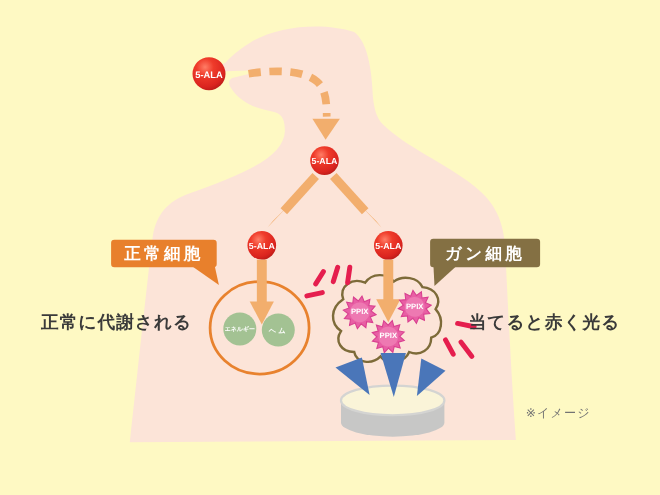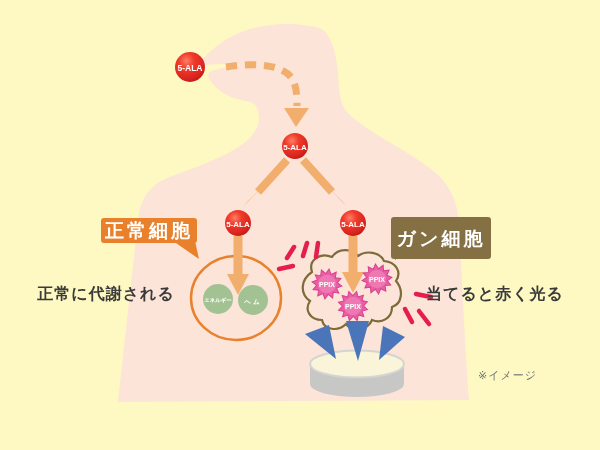--- a/index.html
+++ b/index.html
@@ -4,25 +4,25 @@
 <style>
   html,body{margin:0;padding:0;background:#ffffff;}
   .stage{
     position:relative;width:600px;height:450px;background:#fef9c3;overflow:hidden;
     font-family:"Liberation Sans","DejaVu Sans",sans-serif;
   }
   .stage svg{position:absolute;left:0;top:0;}
   .overlay{position:absolute;left:0;top:0;width:600px;height:450px;pointer-events:none;}
   .bubble{
     position:absolute;display:flex;align-items:center;justify-content:center;
-    color:#ffffff;font-weight:bold;font-size:19px;letter-spacing:3px;
+    color:#ffffff;font-weight:bold;font-size:15px;letter-spacing:3px;
     border-radius:3px;line-height:1;
   }
   .bubble-normal{left:101px;top:218px;width:96px;height:25px;background:#e8802c;}
-  .bubble-cancer{left:391px;top:217px;width:100px;height:42px;background:#847043;}
+  .bubble-cancer{left:391px;top:217px;width:100px;height:26px;background:#847043;}
   .desc{
     position:absolute;text-align:center;font-weight:bold;color:#3a3a3a;
     font-size:16px;line-height:20px;letter-spacing:1px;
   }
   .desc-normal{left:15px;top:264px;width:182px;}
   .desc-cancer{left:402px;top:264px;width:186px;}
   .note{
     position:absolute;left:478px;top:368px;font-size:11px;color:#737373;
     letter-spacing:1px;
   }

